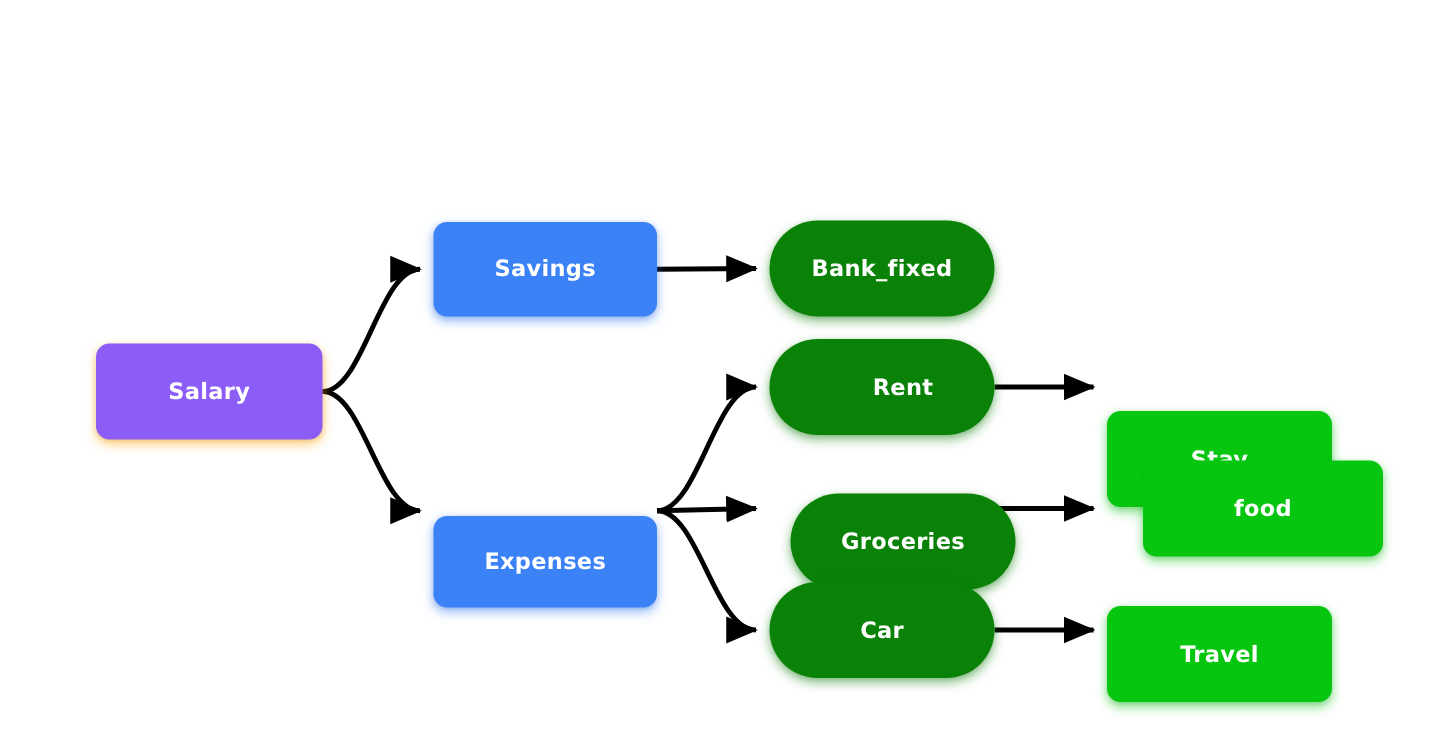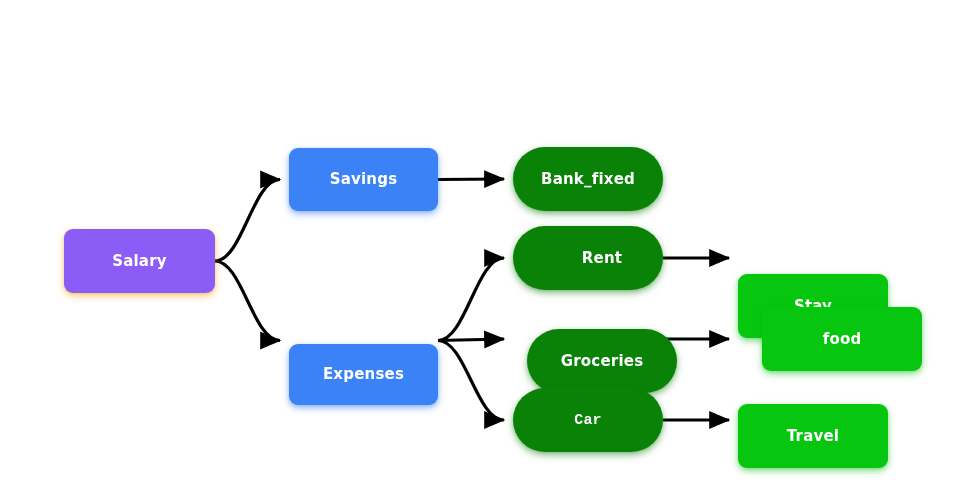--- a/index.html
+++ b/index.html
@@ -111,21 +111,21 @@
   </div>
 
   <div class="node node-darkgreen" style="left:513px; top:226px; width:150px; height:64px;padding-left:28px;">
     <span>Rent</span>
   </div>
 
   <div class="node node-darkgreen" style="left:527px; top:307px; width:150px; height:64px;margin-top:22px;">
     <span>Groceries</span>
   </div>
 
-  <div class="node node-darkgreen" style="left:513px; top:388px; width:150px; height:64px;font-family:Liberation Mono, monospace;">
+  <div class="node node-darkgreen" style="left:513px; top:388px; width:150px; height:64px;">
     <span>Car</span>
   </div>
 
   <div class="node node-brightgreen" style="left:738px; top:226px; width:150px; height:64px;margin-top:48px;">
     <span>Stay</span>
   </div>
 
   <div class="node node-brightgreen" style="left:762px; top:307px; width:160px; height:64px;">
     <span>food</span>
   </div>

